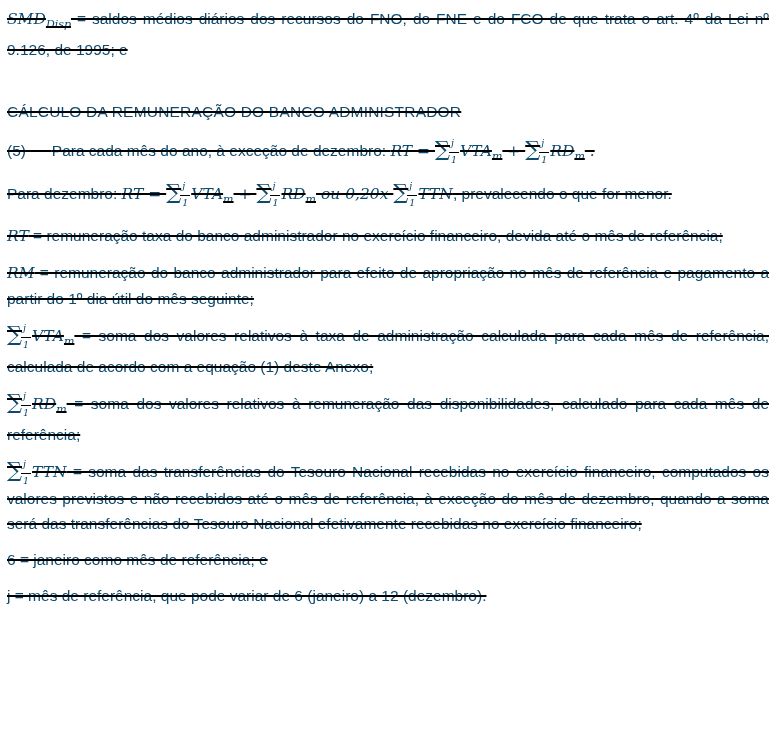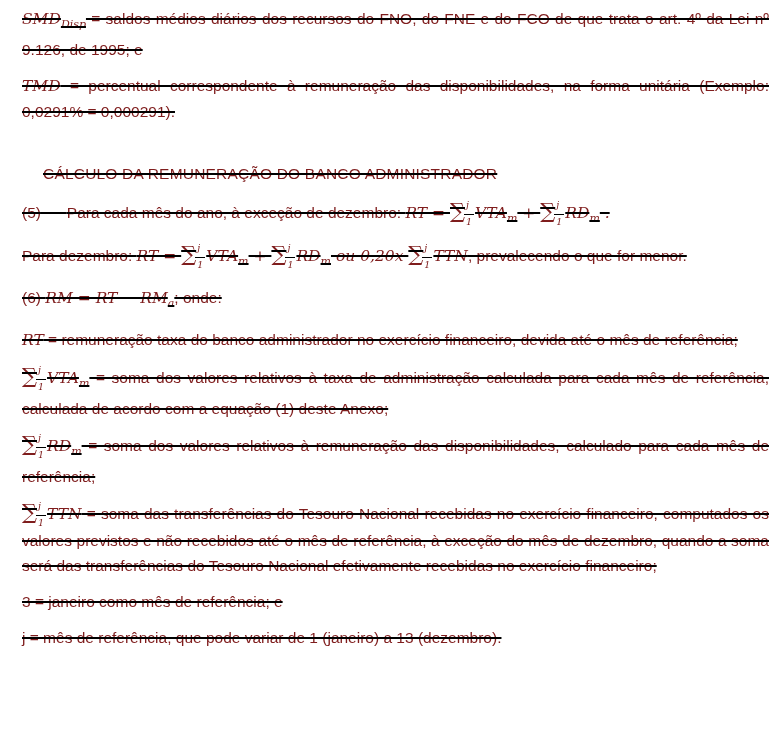--- a/index.html
+++ b/index.html
@@ -1,40 +1,39 @@
 <!DOCTYPE html>
 <html lang="pt"><head>
 <meta charset="utf-8">
 <style>
   * { box-sizing: border-box; }
   html, body { margin: 0; padding: 0; background: #ffffff; }
   .page {
     width: 778px;
     height: 755px;
     background: #ffffff;
-    color: #7f1d1d;
-    padding: 6px 9px 0 22px;
+    color: #0c4a6e;
+    padding: 6px 9px 0 7px;
     overflow: hidden;
     font-family: "Liberation Sans", sans-serif;
     font-size: 15.5px;
     line-height: 25px;
   }
   .para {
     margin: 0 0 11px 0;
     text-align: justify;
     text-decoration: line-through;
     text-decoration-thickness: 1.6px;
     text-decoration-color: #000000;
   }
   .para.heading {
     margin-top: 37px;
     margin-bottom: 13px;
     text-align: left;
     letter-spacing: 0.2px;
-    margin-left: 21px;
   }
   .seg-text { font-family: "Liberation Sans", sans-serif; }
   .seg-math {
     font-family: "DejaVu Serif", serif;
     font-style: italic;
   }
   .seg-sub {
     font-family: "DejaVu Serif", serif;
     font-style: italic;
     font-size: 11px;
@@ -69,25 +68,24 @@
     border-top: 1.6px solid #000000;
   }
   .tab { white-space: pre; }
 </style>
 </head>
 <body>
 
 <div class="page">
   <div>
       <p class="para"><span class="seg-math">SMD</span><span class="seg-sub">Disp</span><span class="seg-text"> = saldos médios diários dos recursos do FNO, do FNE e do FCO de que trata o art. 4º da Lei nº 9.126, de 1995; e</span></p>
-      <p class="para"><span class="seg-math">TMD</span><span class="seg-text"> = percentual correspondente à remuneração das disponibilidades, na forma unitária (Exemplo: 0,0291% = 0,000291).</span></p>
       <p class="para heading"><span class="seg-text">CÁLCULO DA REMUNERAÇÃO DO BANCO ADMINISTRADOR</span></p>
       <p class="para"><span class="seg-text">(5)</span><span class="tab">&nbsp;&nbsp;&nbsp;&nbsp;&nbsp;&nbsp;</span><span class="seg-text">Para cada mês do ano, à exceção de dezembro: </span><span class="seg-math">RT = </span><span class="seg-math sum"><span class="sigma">∑</span><span class="sum-limits"><span class="lim-sup">j</span><span class="lim-sub">1</span></span></span><span class="seg-math">VTA</span><span class="seg-sub">m</span><span class="seg-math"> + </span><span class="seg-math sum"><span class="sigma">∑</span><span class="sum-limits"><span class="lim-sup">j</span><span class="lim-sub">1</span></span></span><span class="seg-math">RD</span><span class="seg-sub">m</span><span class="seg-math"> .</span></p>
       <p class="para"><span class="seg-text">Para dezembro: </span><span class="seg-math">RT = </span><span class="seg-math sum"><span class="sigma">∑</span><span class="sum-limits"><span class="lim-sup">j</span><span class="lim-sub">1</span></span></span><span class="seg-math">VTA</span><span class="seg-sub">m</span><span class="seg-math"> + </span><span class="seg-math sum"><span class="sigma">∑</span><span class="sum-limits"><span class="lim-sup">j</span><span class="lim-sub">1</span></span></span><span class="seg-math">RD</span><span class="seg-sub">m</span><span class="seg-math"> ou 0,20x </span><span class="seg-math sum"><span class="sigma">∑</span><span class="sum-limits"><span class="lim-sup">j</span><span class="lim-sub">1</span></span></span><span class="seg-math">TTN</span><span class="seg-text">, prevalecendo o que for menor.</span></p>
-      <p class="para"><span class="seg-text">(6) </span><span class="seg-math">RM = RT − RM</span><span class="seg-sub">a</span><span class="seg-text">; onde:</span></p>
       <p class="para"><span class="seg-math">RT</span><span class="seg-text"> = remuneração taxa do banco administrador no exercício financeiro, devida até o mês de referência;</span></p>
+      <p class="para"><span class="seg-math">RM</span><span class="seg-text"> = remuneração do banco administrador para efeito de apropriação no mês de referência e pagamento a partir do 1º dia útil do mês seguinte;</span></p>
       <p class="para"><span class="seg-math sum"><span class="sigma">∑</span><span class="sum-limits"><span class="lim-sup">j</span><span class="lim-sub">1</span></span></span><span class="seg-math">VTA</span><span class="seg-sub">m</span><span class="seg-text"> = soma dos valores relativos à taxa de administração calculada para cada mês de referência, calculada de acordo com a equação (1) deste Anexo;</span></p>
       <p class="para"><span class="seg-math sum"><span class="sigma">∑</span><span class="sum-limits"><span class="lim-sup">j</span><span class="lim-sub">1</span></span></span><span class="seg-math">RD</span><span class="seg-sub">m</span><span class="seg-text"> = soma dos valores relativos à remuneração das disponibilidades, calculado para cada mês de referência;</span></p>
       <p class="para"><span class="seg-math sum"><span class="sigma">∑</span><span class="sum-limits"><span class="lim-sup">j</span><span class="lim-sub">1</span></span></span><span class="seg-math">TTN</span><span class="seg-text"> = soma das transferências do Tesouro Nacional recebidas no exercício financeiro, computados os valores previstos e não recebidos até o mês de referência, à exceção do mês de dezembro, quando a soma será das transferências do Tesouro Nacional efetivamente recebidas no exercício financeiro;</span></p>
-      <p class="para"><span class="seg-text">3 = janeiro como mês de referência; e</span></p>
-      <p class="para"><span class="seg-text">j = mês de referência, que pode variar de 1 (janeiro) a 13 (dezembro).</span></p>
+      <p class="para"><span class="seg-text">6 = janeiro como mês de referência; e</span></p>
+      <p class="para"><span class="seg-text">j = mês de referência, que pode variar de 6 (janeiro) a 12 (dezembro).</span></p>
     </div>
 </div>
 
 </body></html>

